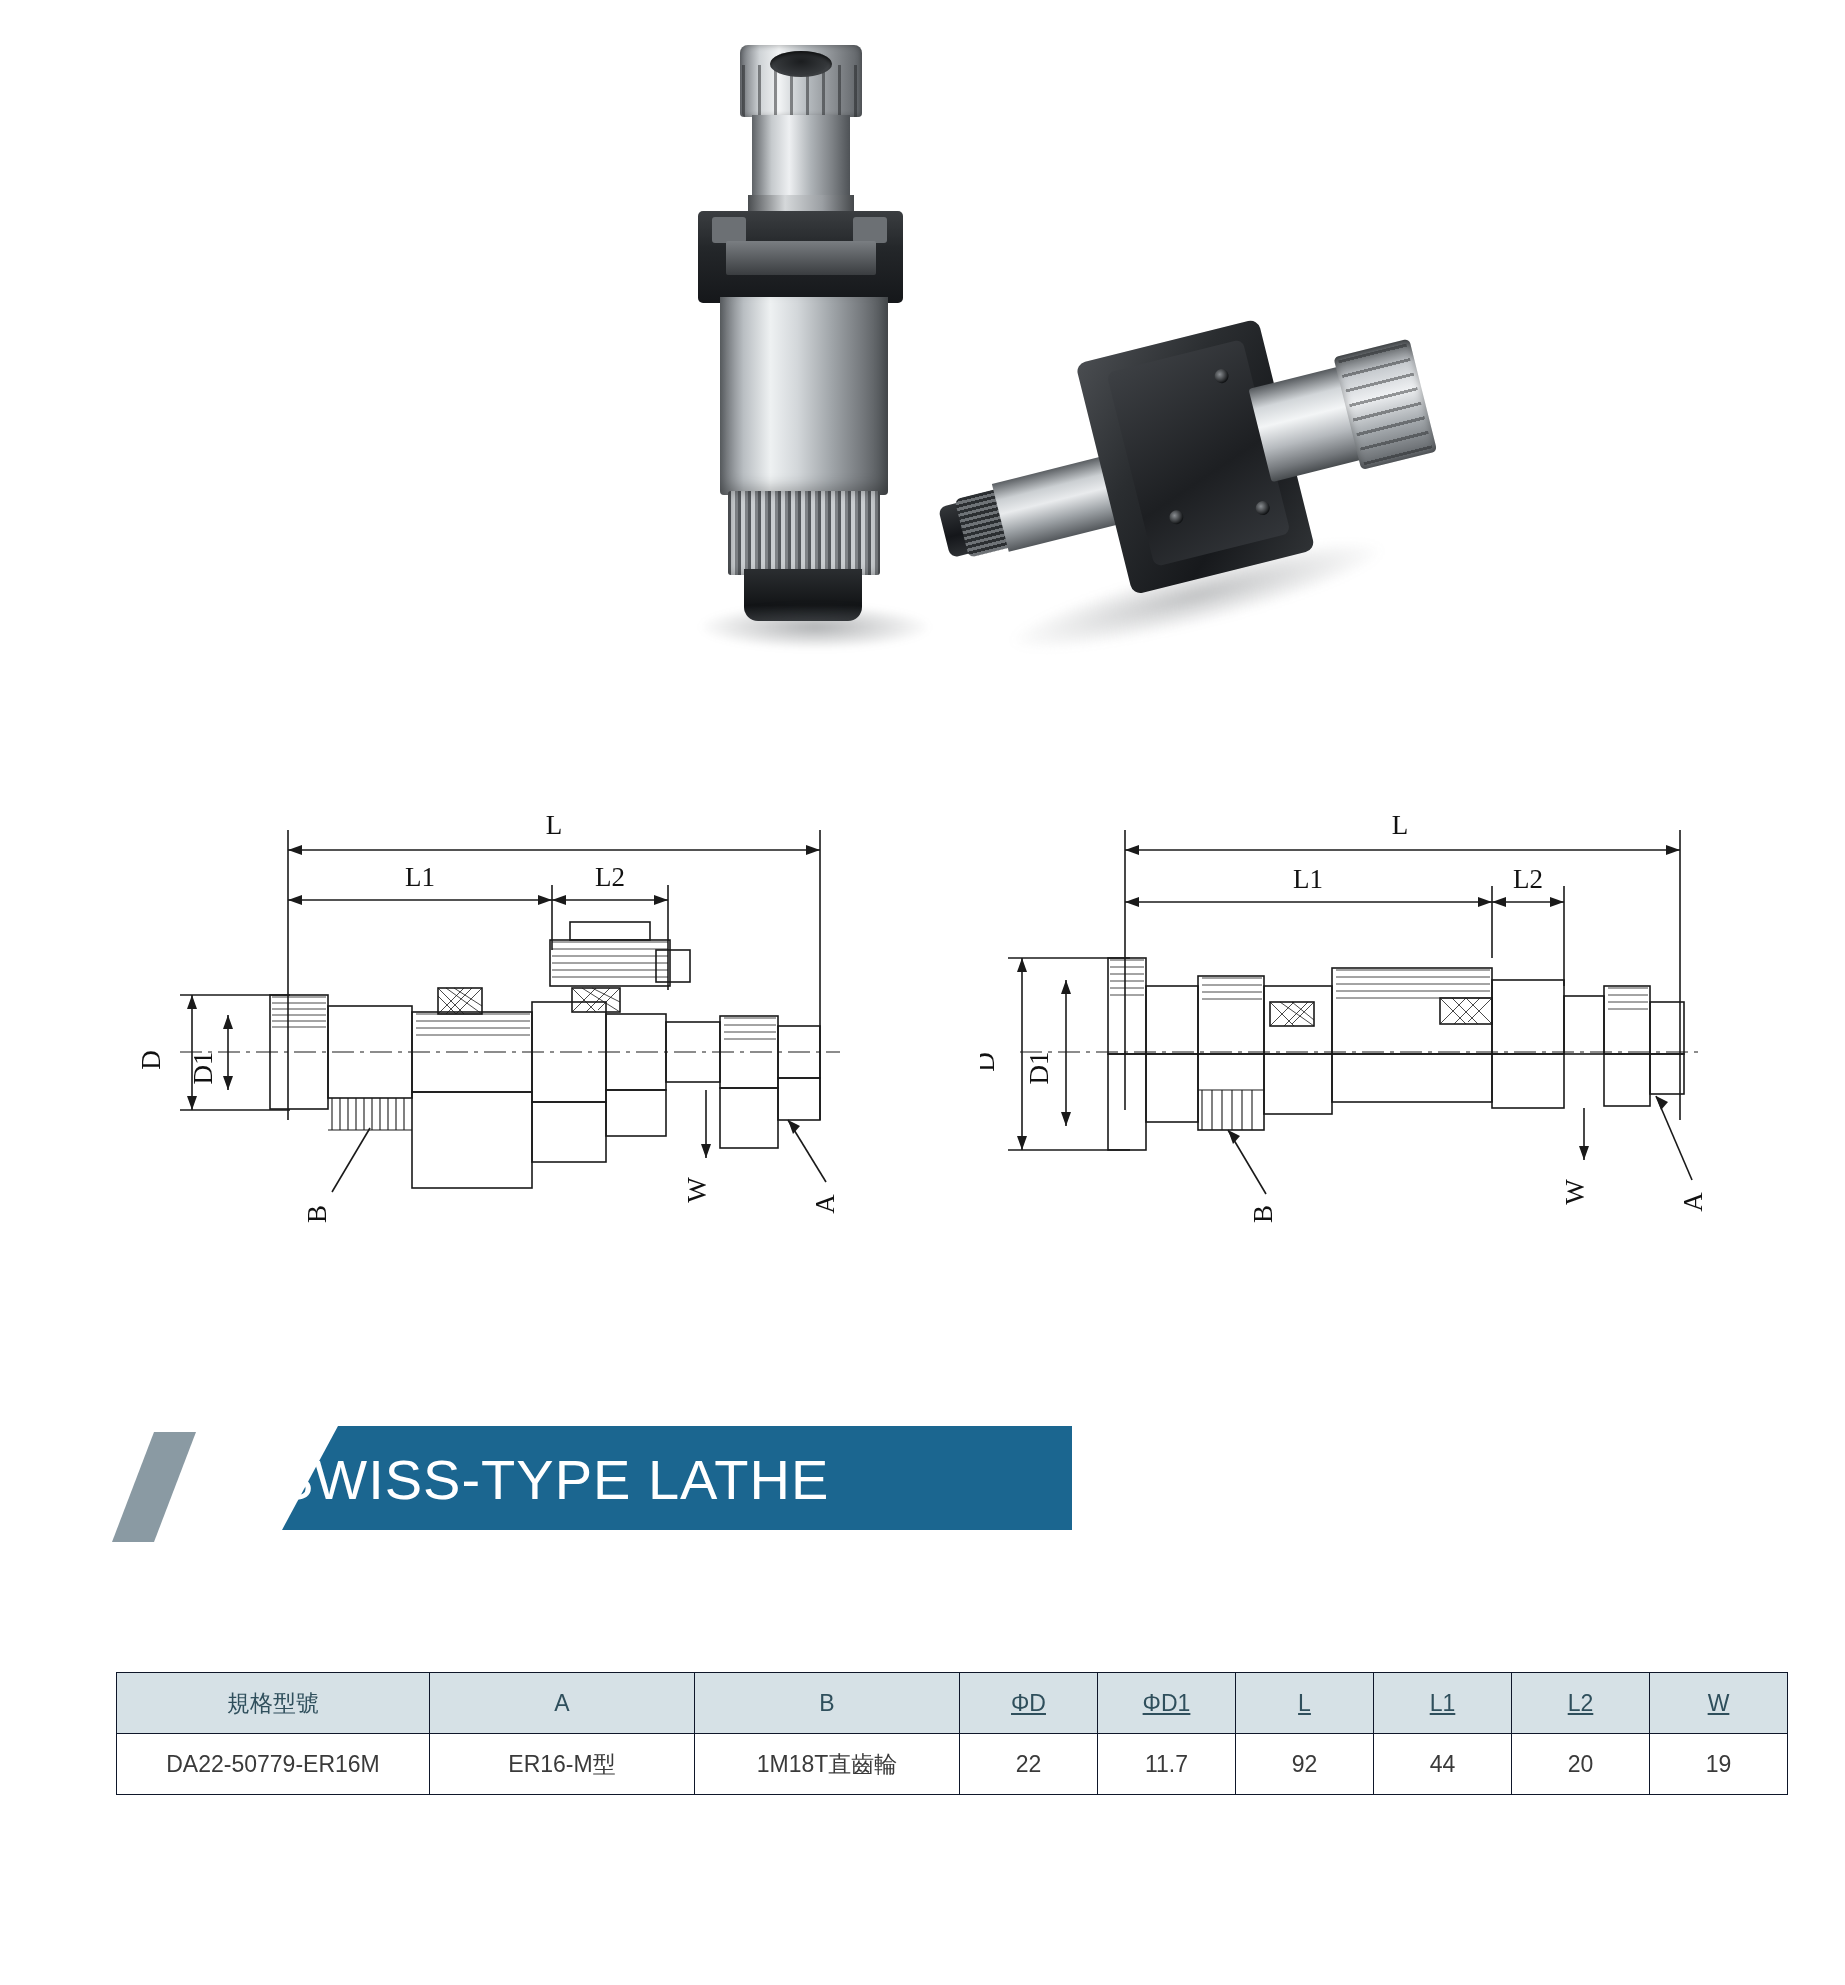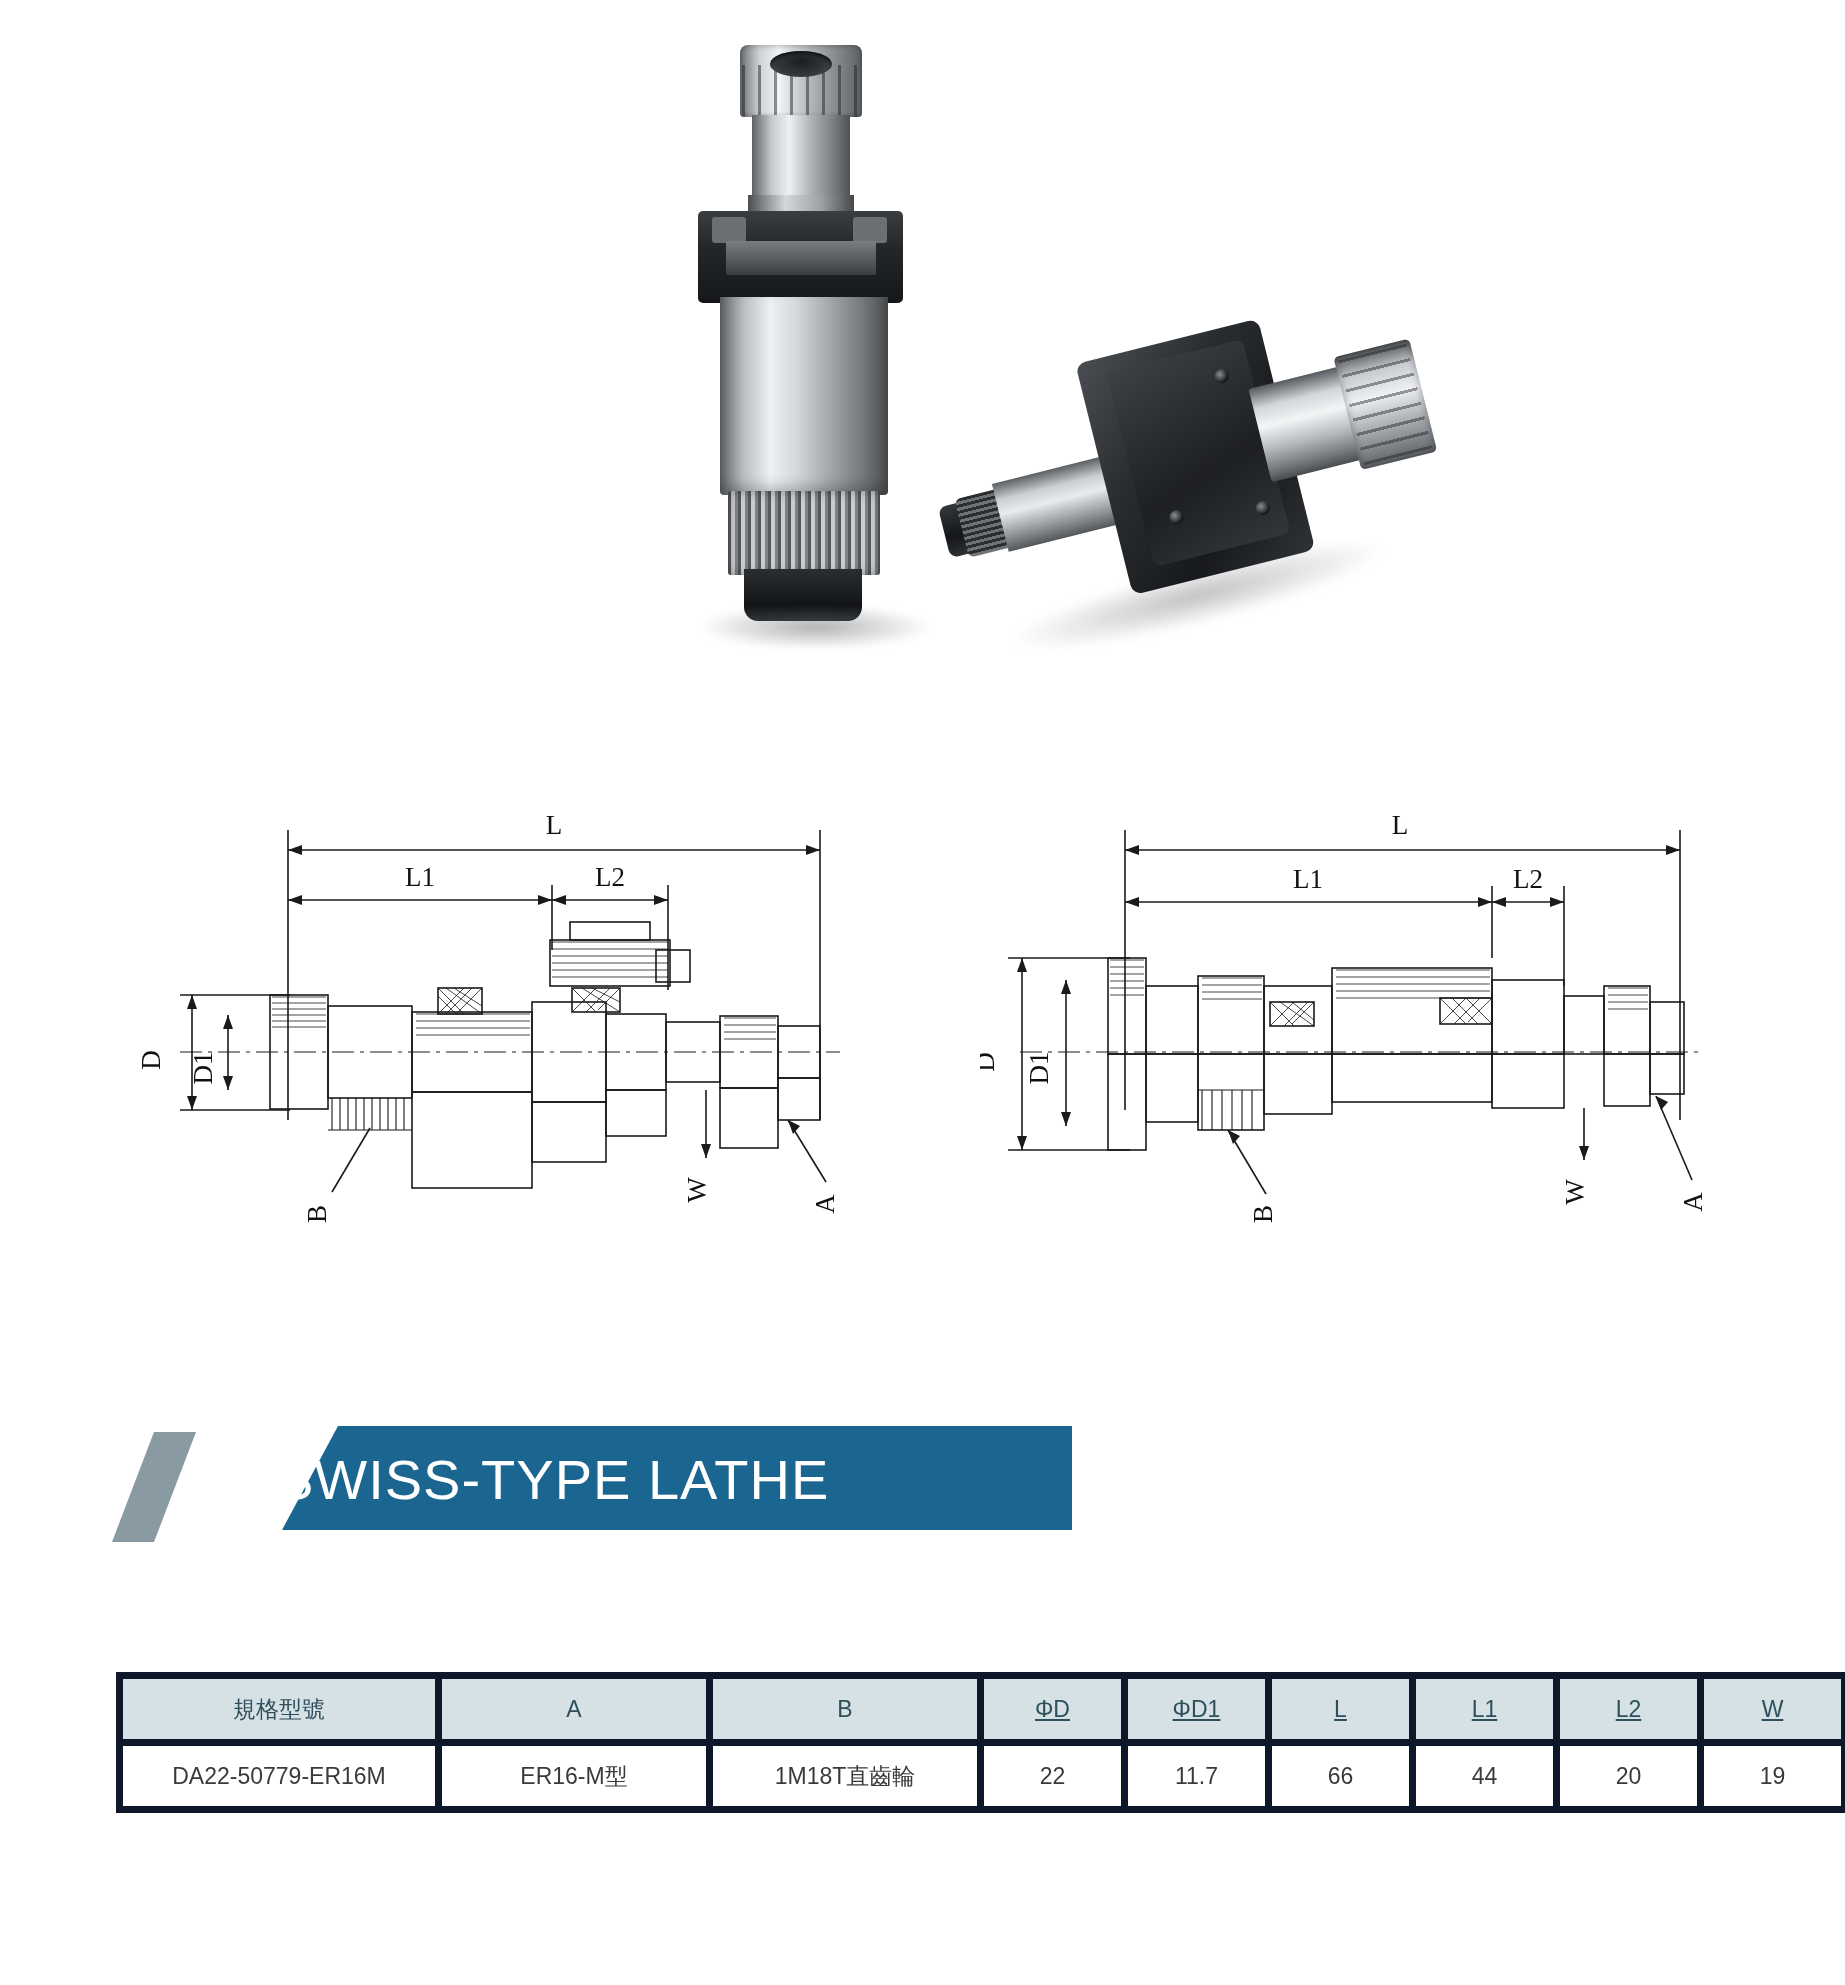--- a/index.html
+++ b/index.html
@@ -303,21 +303,21 @@
     left: 116px;
     top: 1672px;
     width: 1615px;
   }
   table.spec {
     border-collapse: collapse;
     width: 1615px;
     table-layout: fixed;
   }
   table.spec th, table.spec td {
-    border: 7px solid #0f172a;
+    border: 1px solid #0f172a;
     text-align: center;
     font-size: 23px;
     color: #3a3a3a;
     height: 58px;
     font-family: "Liberation Sans", sans-serif;
   }
   table.spec thead th {
     background: #d6e1e6;
     color: #2f4f5c;
     font-weight: normal;
@@ -578,20 +578,20 @@
         <th class="col-small">W</th>
       </tr>
     </thead>
     <tbody>
       <tr>
         <td>DA22-50779-ER16M</td>
         <td>ER16-M型</td>
         <td>1M18T直齒輪</td>
         <td>22</td>
         <td>11.7</td>
-        <td>66</td>
+        <td>92</td>
         <td>44</td>
         <td>20</td>
         <td>19</td>
       </tr>
     </tbody>
   </table>
 </div>
 
 </body></html>

